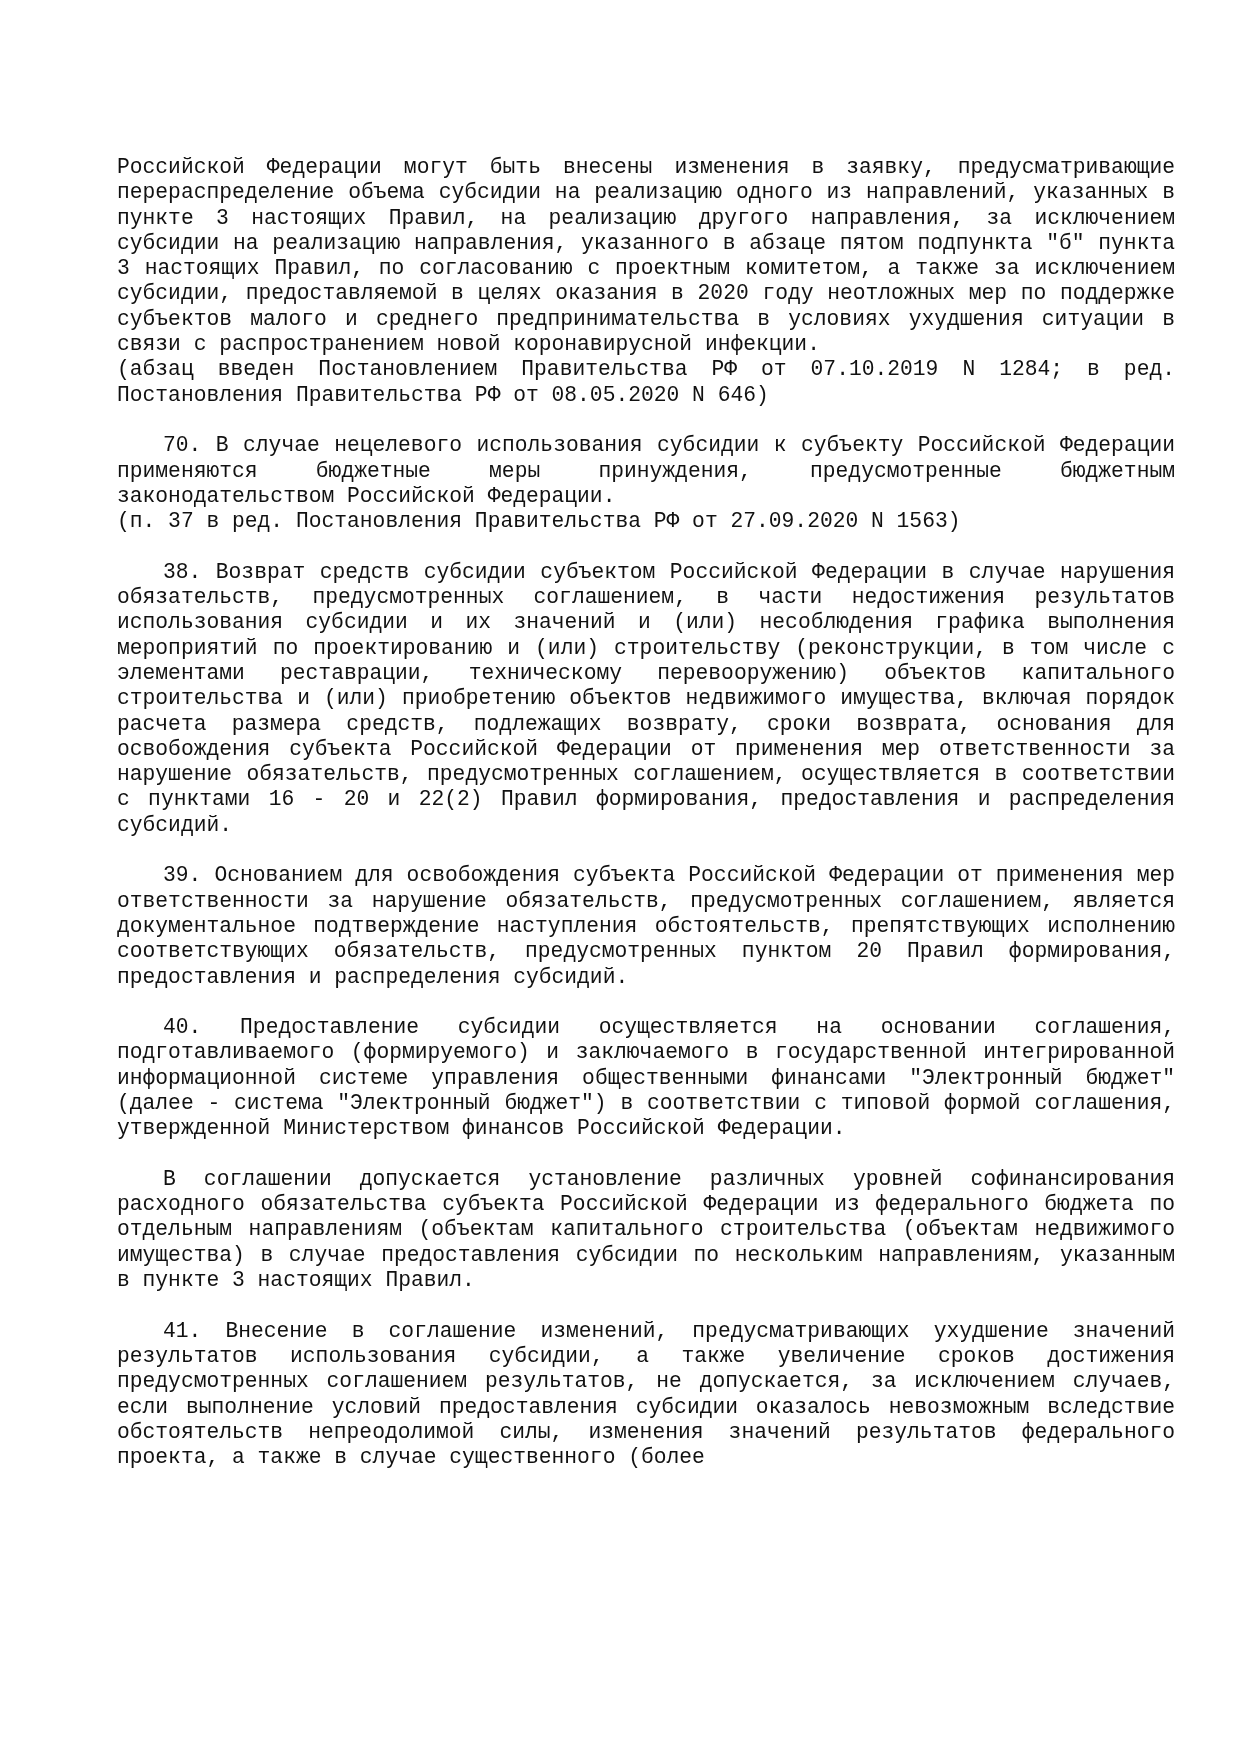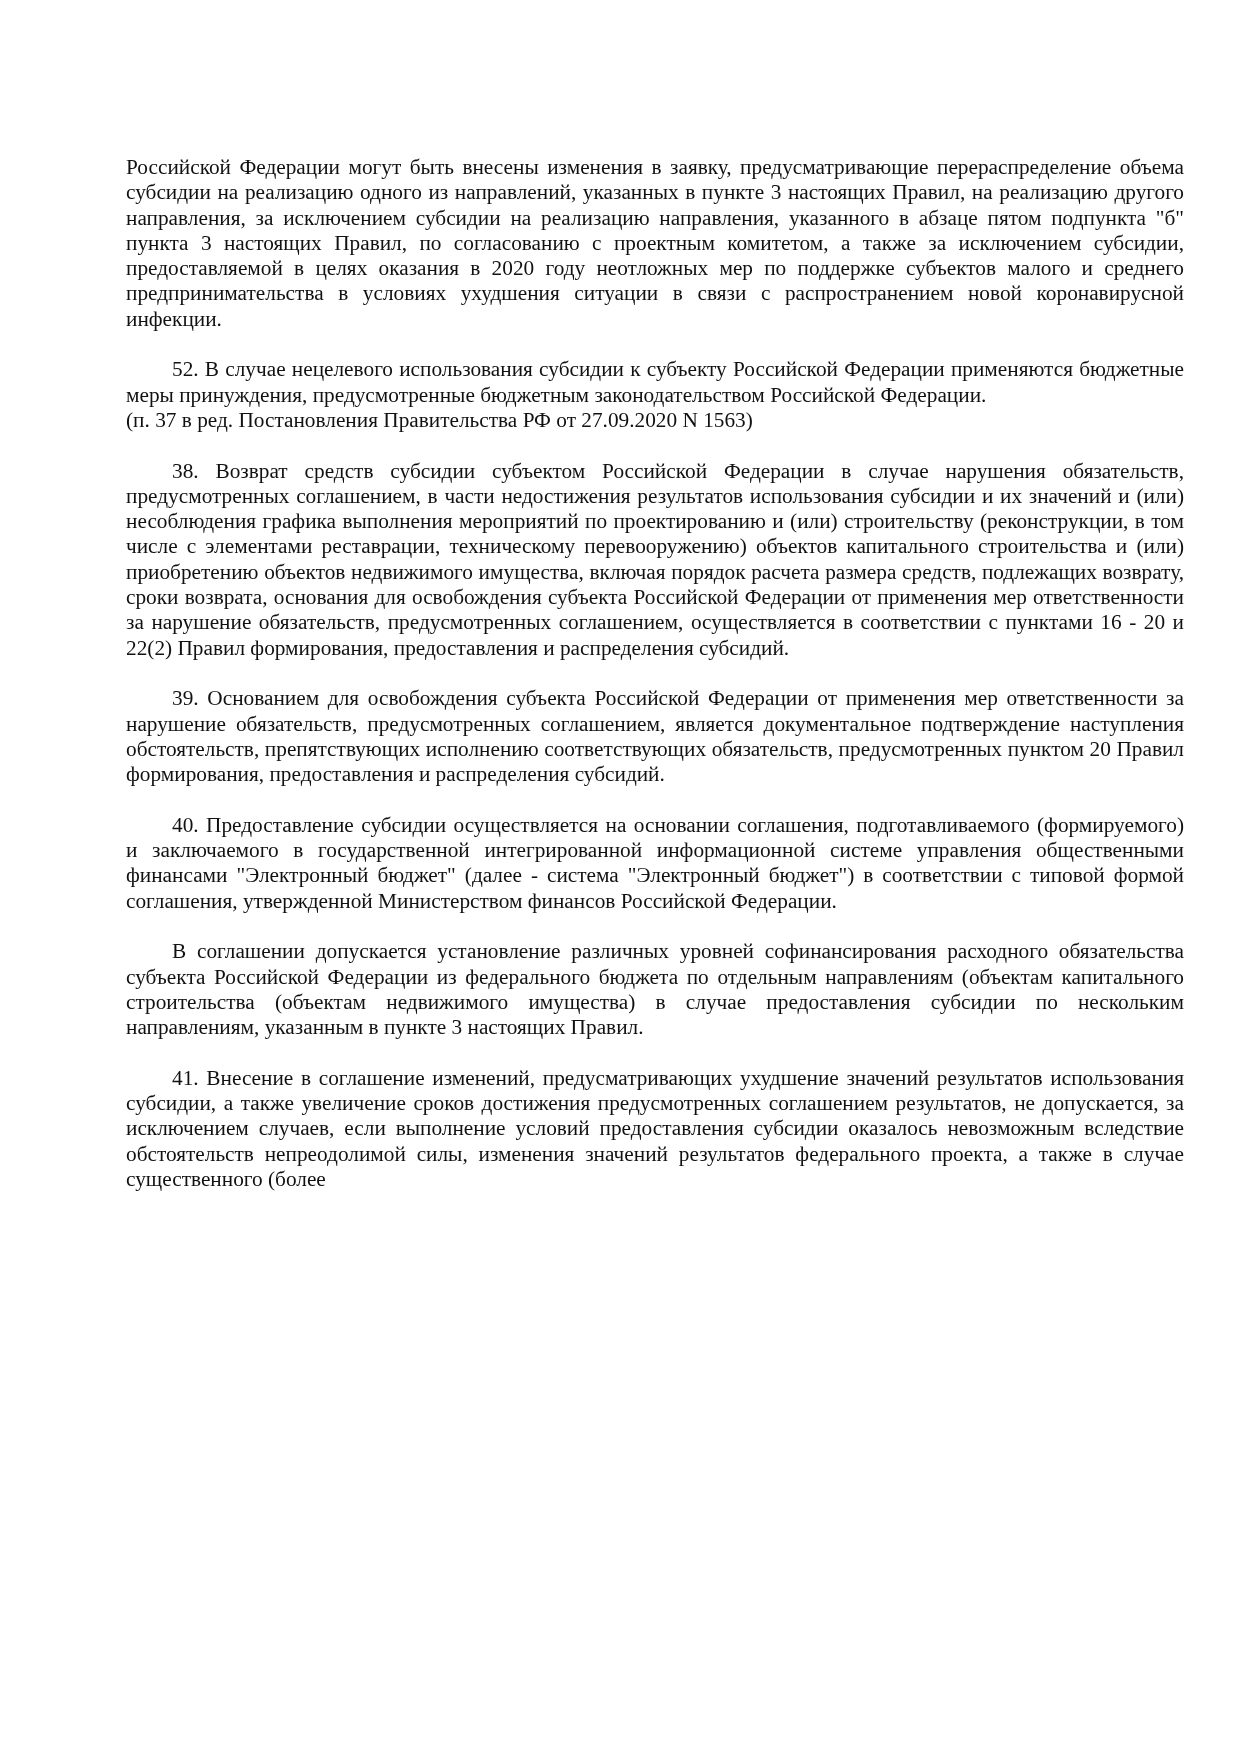--- a/index.html
+++ b/index.html
@@ -2,41 +2,41 @@
 <html><head>
 <meta charset="utf-8">
 <style>
   html, body { margin: 0; padding: 0; background: #ffffff; }
   body { width: 1240px; height: 1754px; position: relative; overflow: hidden; }
   .page {
     position: absolute;
     left: 117px;
     top: 155px;
     width: 1058px;
-    font-family: Liberation Serif, serif;
+    font-family: Liberation Mono, monospace;
     font-size: 21.3px;
     line-height: 25.3px;
     color: #111111;
-    margin-left: 9px;
   }
   .p { margin: 0; text-align: justify; text-align-last: left; }
   .p.indent { text-indent: 46px; }
   .gap { height: 25.3px; }
   .note { margin: 0; text-align: justify; text-align-last: left; }
 </style>
 </head>
 <body>
 
 <div class="page">
 
   <p class="p">Российской Федерации могут быть внесены изменения в заявку, предусматривающие перераспределение объема субсидии на реализацию одного из направлений, указанных в пункте 3 настоящих Правил, на реализацию другого направления, за исключением субсидии на реализацию направления, указанного в абзаце пятом подпункта "б" пункта 3 настоящих Правил, по согласованию с проектным комитетом, а также за исключением субсидии, предоставляемой в целях оказания в 2020 году неотложных мер по поддержке субъектов малого и среднего предпринимательства в условиях ухудшения ситуации в связи с распространением новой коронавирусной инфекции.</p>
+  <p class="note">(абзац введен Постановлением Правительства РФ от 07.10.2019 N 1284; в ред. Постановления Правительства РФ от 08.05.2020 N 646)</p>
 
   <div class="gap"></div>
 
-  <p class="p indent">52. В случае нецелевого использования субсидии к субъекту Российской Федерации применяются бюджетные меры принуждения, предусмотренные бюджетным законодательством Российской Федерации.</p>
+  <p class="p indent">70. В случае нецелевого использования субсидии к субъекту Российской Федерации применяются бюджетные меры принуждения, предусмотренные бюджетным законодательством Российской Федерации.</p>
   <p class="note">(п. 37 в ред. Постановления Правительства РФ от 27.09.2020 N 1563)</p>
 
   <div class="gap"></div>
 
   <p class="p indent">38. Возврат средств субсидии субъектом Российской Федерации в случае нарушения обязательств, предусмотренных соглашением, в части недостижения результатов использования субсидии и их значений и (или) несоблюдения графика выполнения мероприятий по проектированию и (или) строительству (реконструкции, в том числе с элементами реставрации, техническому перевооружению) объектов капитального строительства и (или) приобретению объектов недвижимого имущества, включая порядок расчета размера средств, подлежащих возврату, сроки возврата, основания для освобождения субъекта Российской Федерации от применения мер ответственности за нарушение обязательств, предусмотренных соглашением, осуществляется в соответствии с пунктами 16 - 20 и 22(2) Правил формирования, предоставления и распределения субсидий.</p>
 
   <div class="gap"></div>
 
   <p class="p indent">39. Основанием для освобождения субъекта Российской Федерации от применения мер ответственности за нарушение обязательств, предусмотренных соглашением, является документальное подтверждение наступления обстоятельств, препятствующих исполнению соответствующих обязательств, предусмотренных пунктом 20 Правил формирования, предоставления и распределения субсидий.</p>
 

